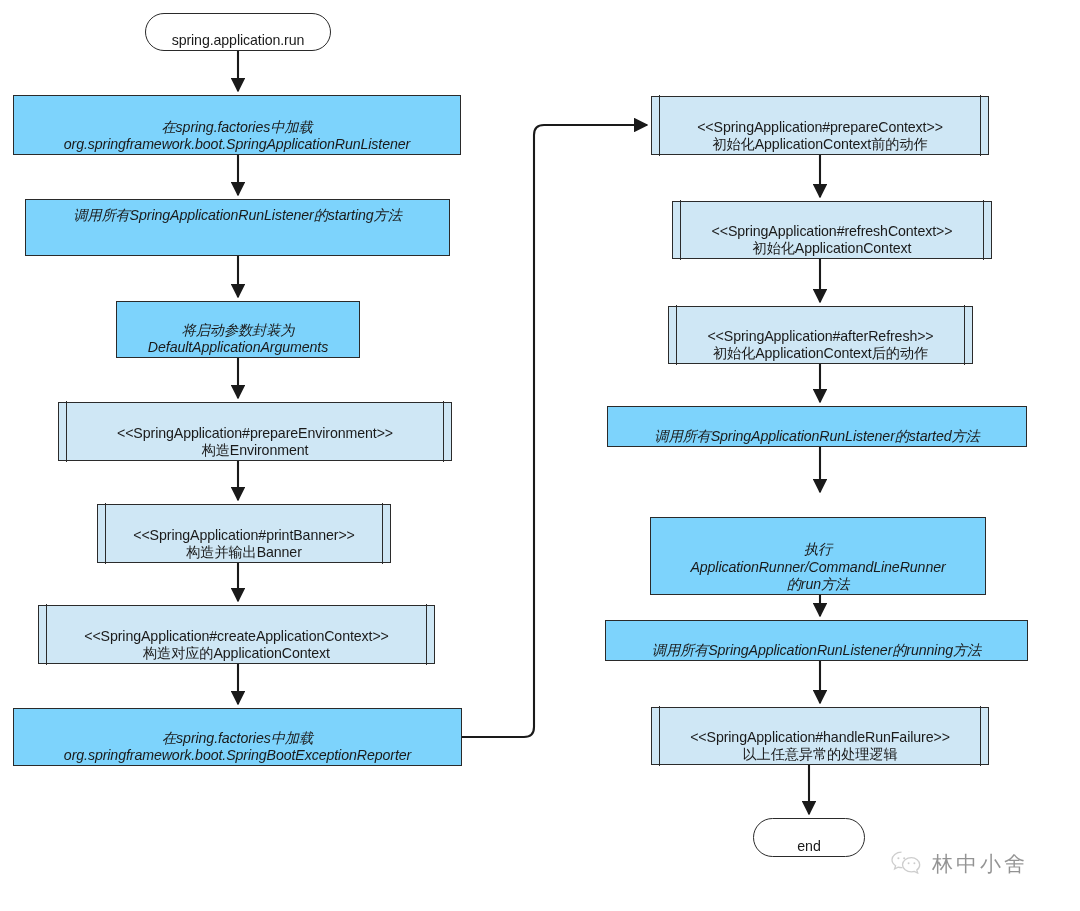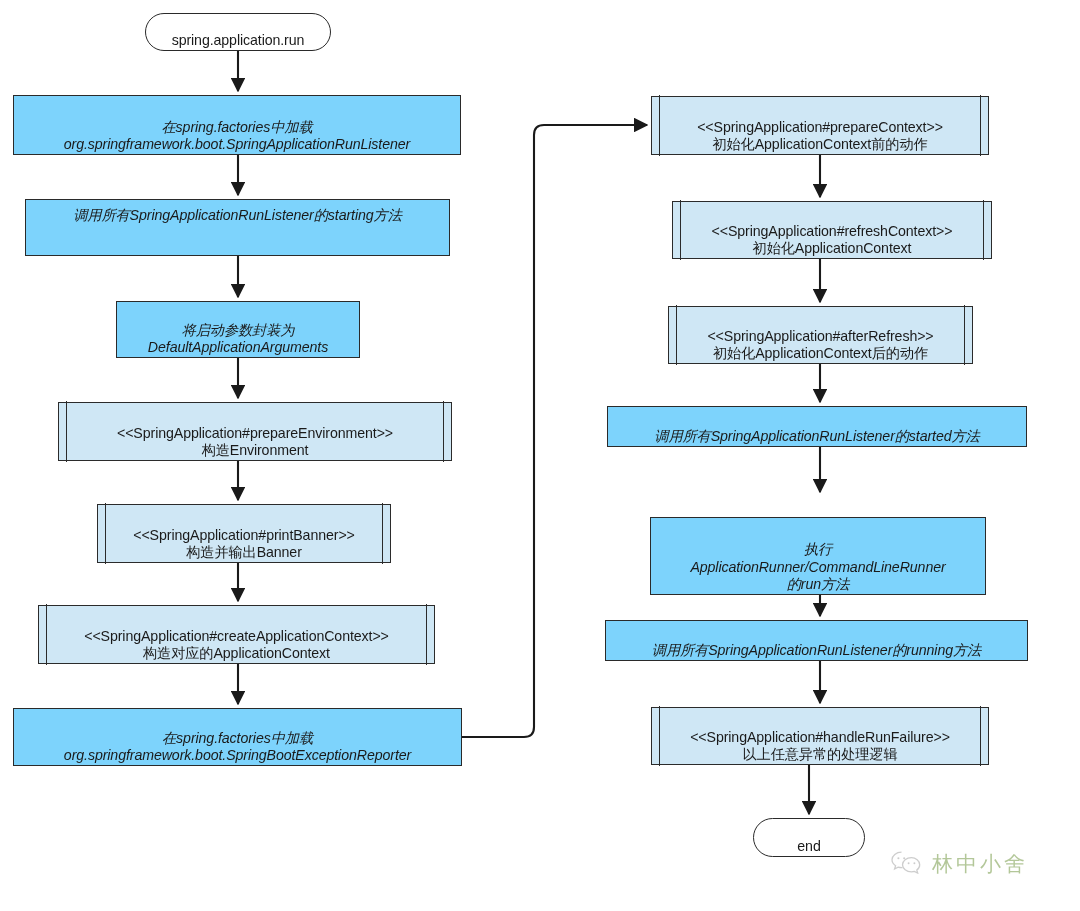--- a/index.html
+++ b/index.html
@@ -73,21 +73,21 @@
     border: 1.6px solid #2a2a2a;
     border-radius: 20px;
   }
   
   .watermark {
     position: absolute;
     display: flex;
     align-items: center;
     gap: 8px;
     opacity: 0.42;
-    color: #4d7c0f;
+    color: #000000;
     user-select: none;
   }
   .watermark .wm-text {
     font-size: 21px;
     letter-spacing: 3px;
     font-family: "DejaVu Sans", sans-serif;
   }
 </style>
 </head>
 <body>

